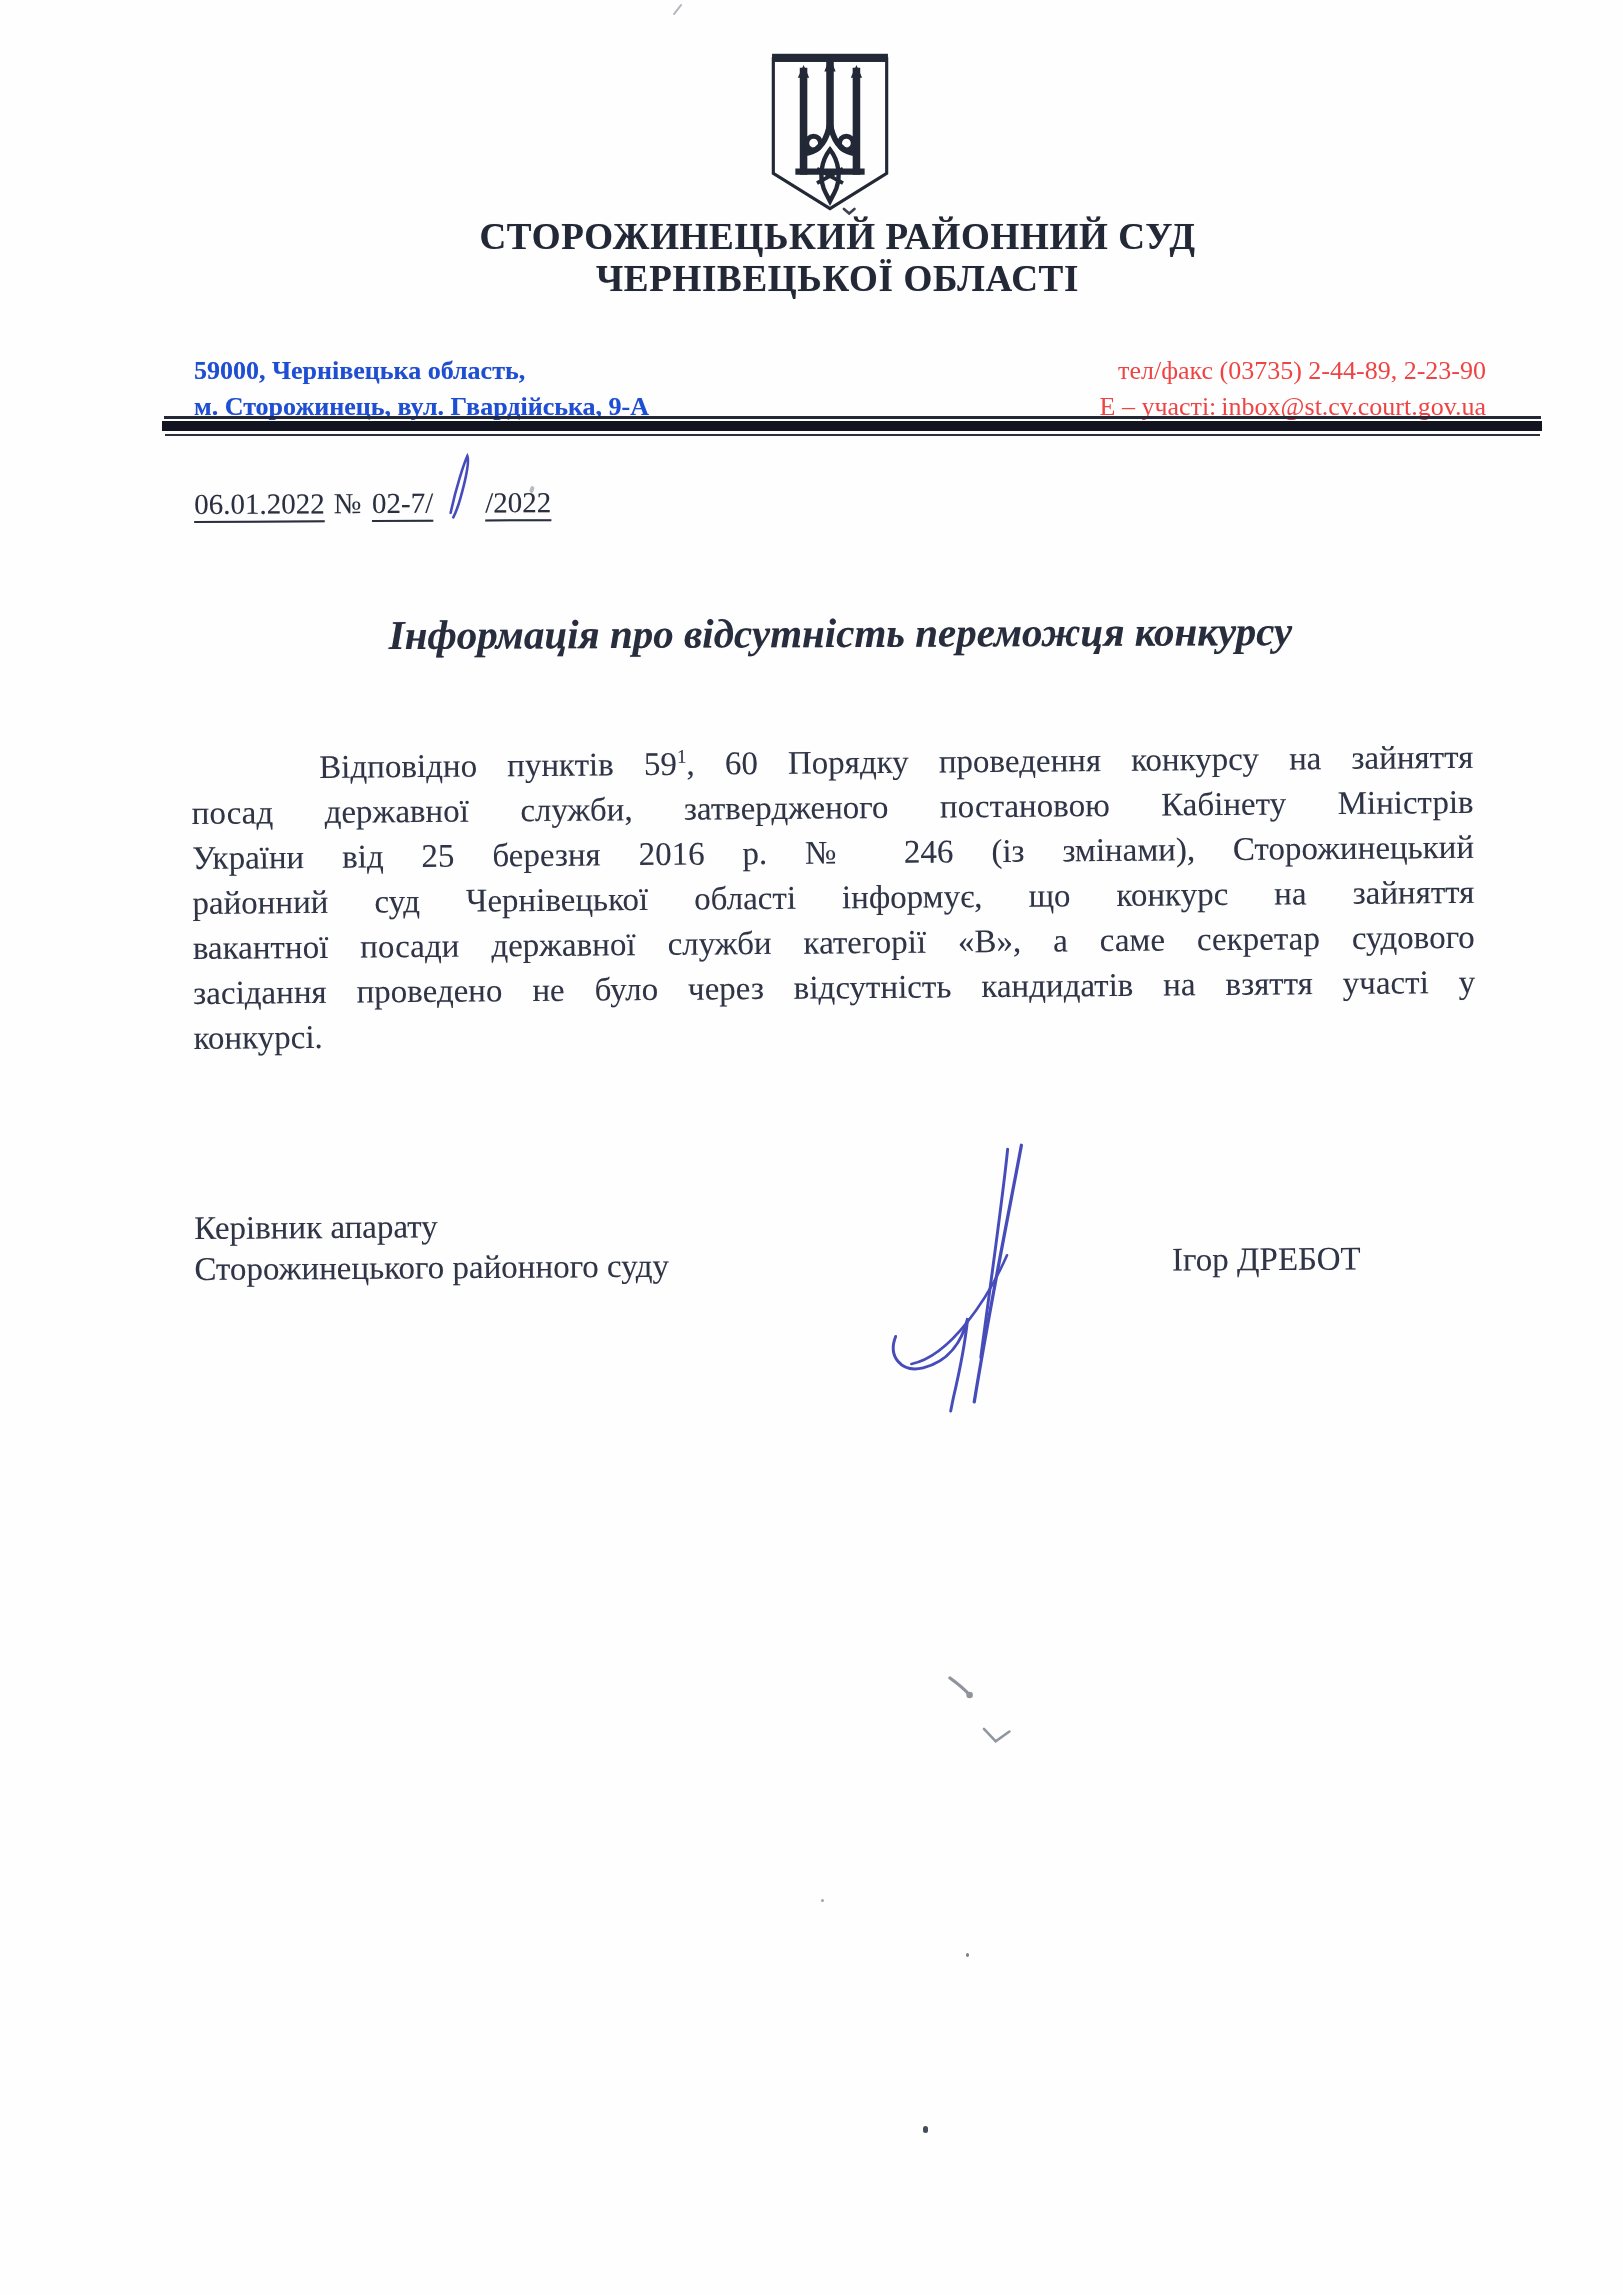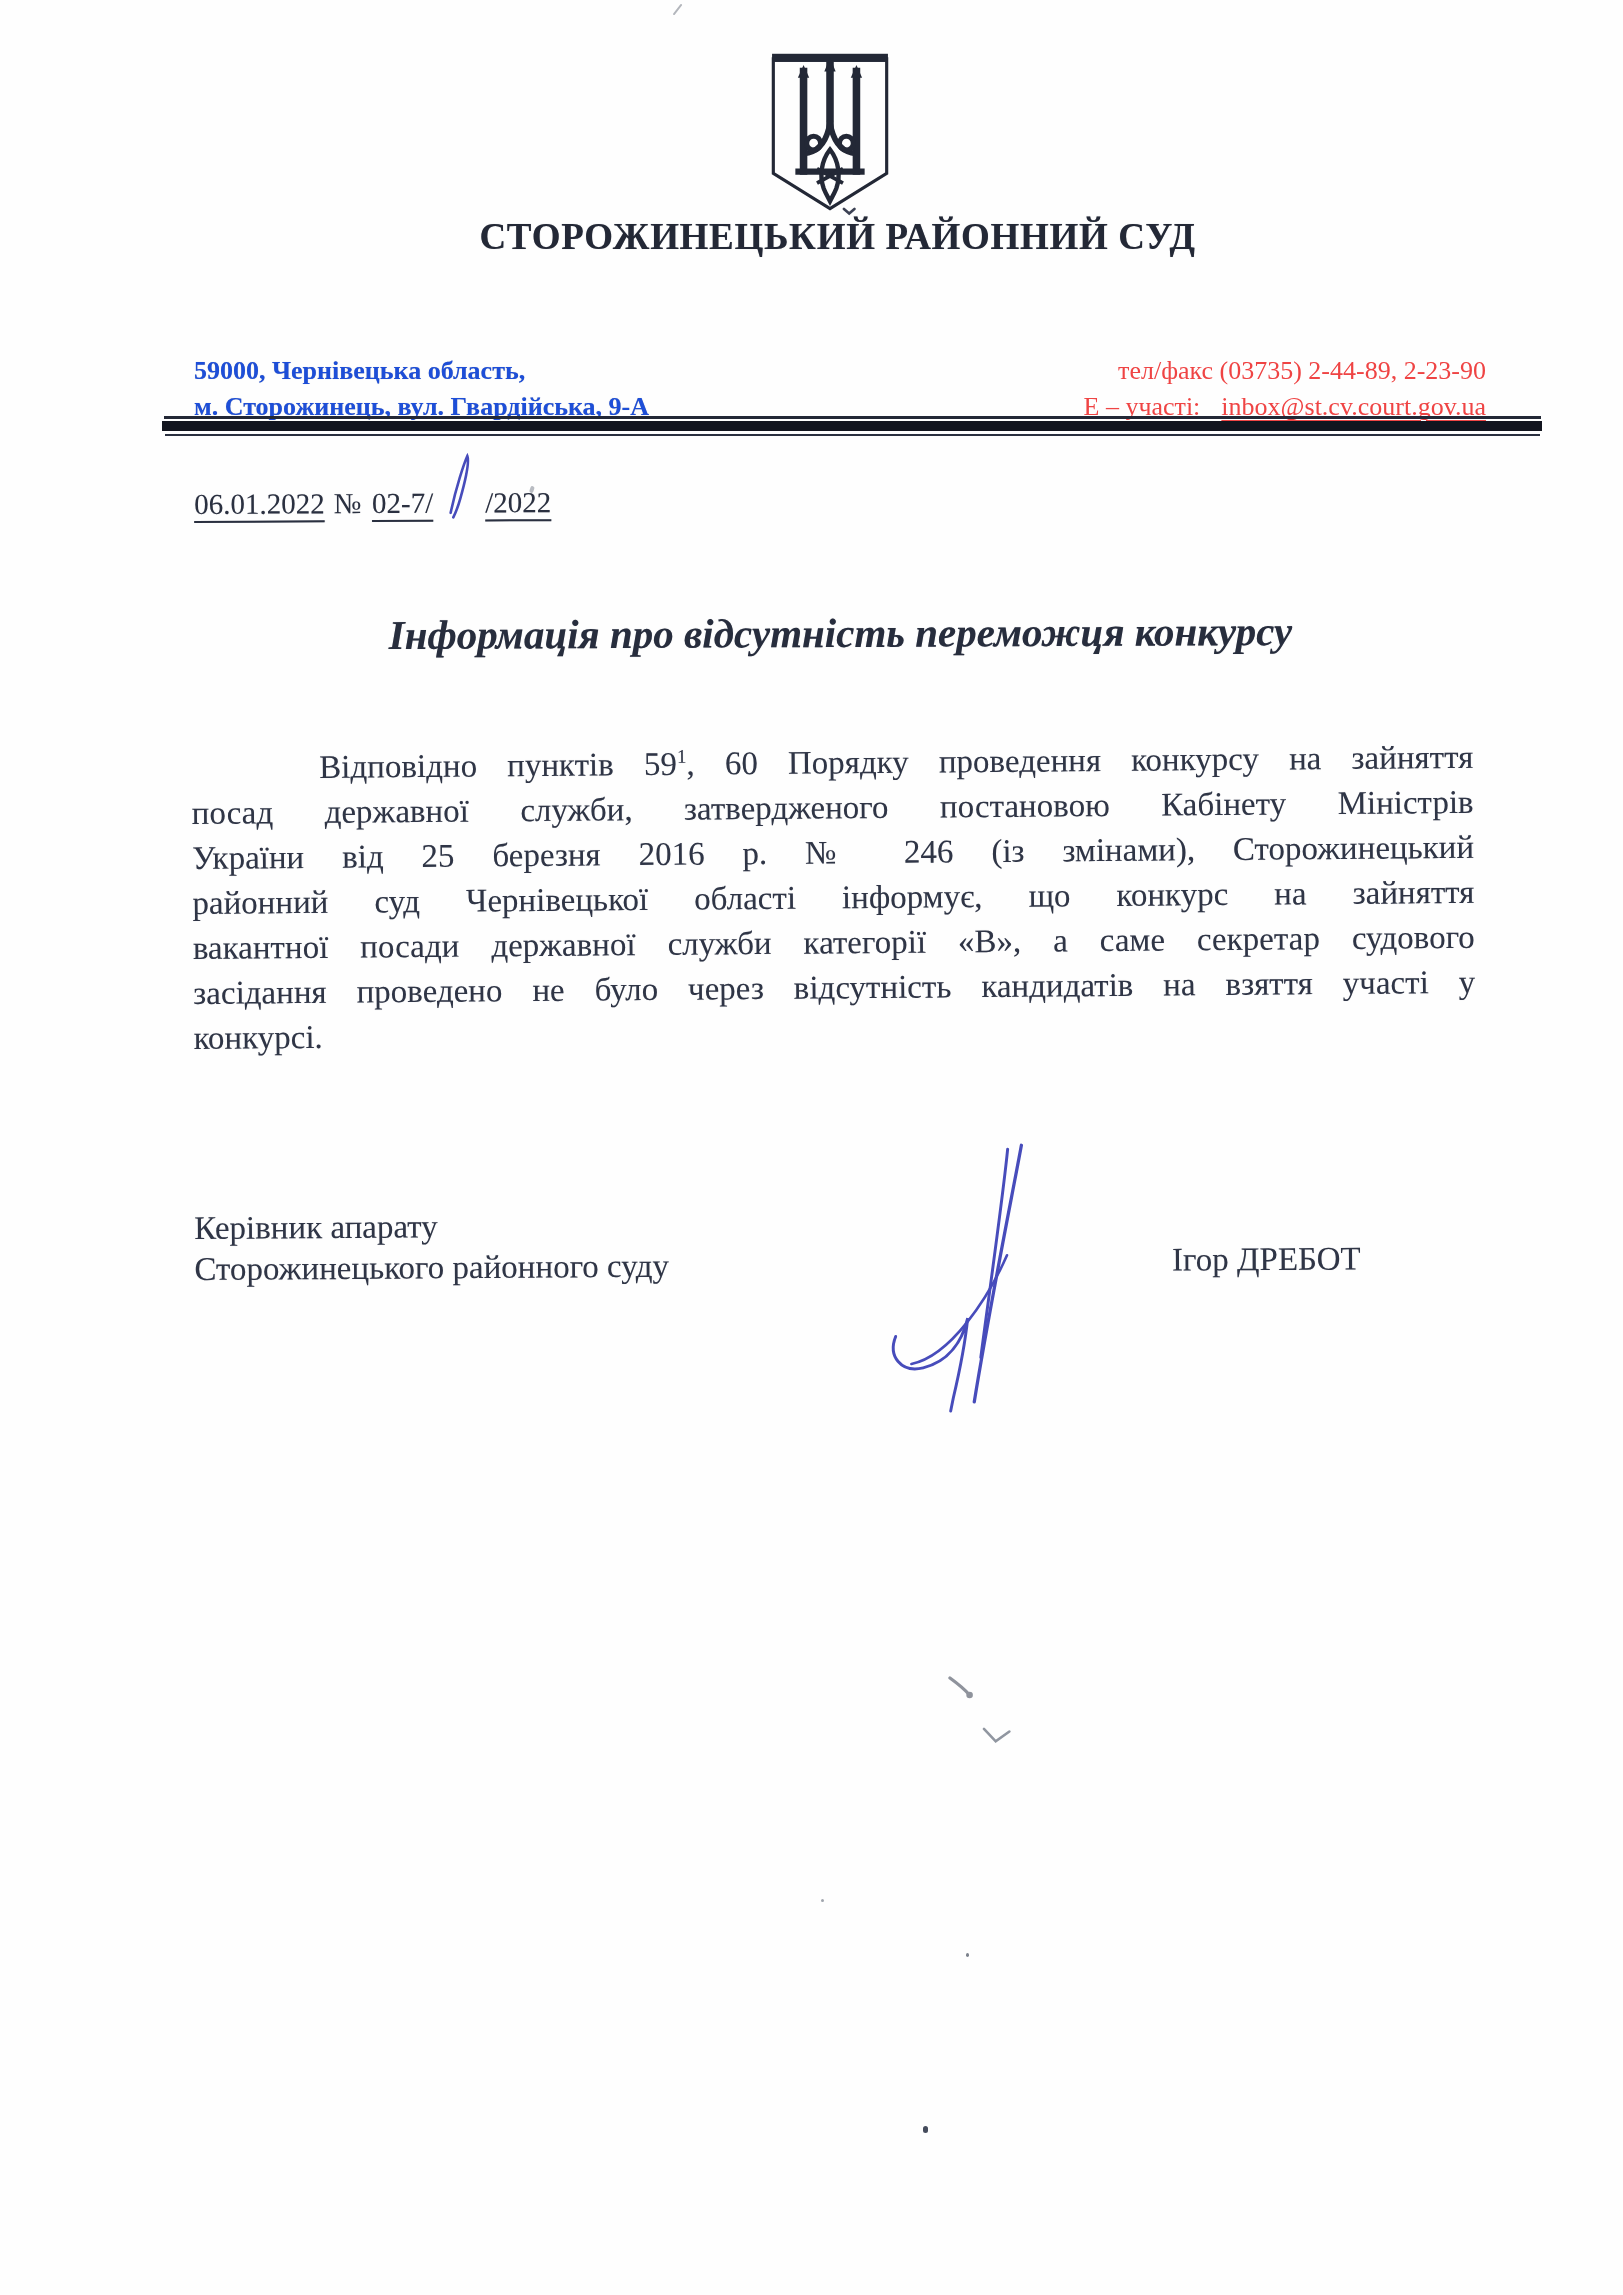--- a/index.html
+++ b/index.html
@@ -18,21 +18,21 @@
     color:#232836; text-shadow:0 0 0.7px rgba(35,40,54,.45);
   }
   .addr-left {
     left:194px; top:353px; font-size:26px; line-height:36px; font-weight:bold;
     color:#1d4ed8; text-shadow:0 0 0.7px rgba(38,44,59,.35);
   }
   .addr-right {
     left:903px; top:353px; width:583px; text-align:right;
     font-size:26px; line-height:36px; color:#ef4444;
   }
-  .email { text-decoration:underline; text-decoration-thickness:1.3px; text-underline-offset:4.6px; margin-left:21px; }
+  .email { text-decoration-thickness:1.3px; text-underline-offset:4.6px; margin-left:5px; }
 
   .rule-thin1 { left:164px; top:416px; width:1377px; height:2.6px; background:#232836; }
   .rule-thick { left:162px; top:421px; width:1380px; height:9.8px; background:#12151f; }
   .rule-thin2 { left:165px; top:434px; width:1375px; height:2px; background:#2a3040; }
 
   
   .refline {
     left:194px; top:486px; font-size:29px; line-height:37px;
     transform:rotate(-0.3deg); transform-origin:left top; color:#2a3040;
     text-shadow:0 0 0.7px rgba(42,48,64,.3);
@@ -96,20 +96,21 @@
         <path d="M82 190 L118 210" stroke-width="6"></path>
       </g>
       <polygon points="100,12 91,34 109,34" fill="#232836"></polygon>
       <polygon points="58,24 49,44 67,44" fill="#232836"></polygon>
       <polygon points="142,24 133,44 151,44" fill="#232836"></polygon>
     </svg>
   </div>
 
   <div class="abs court-name">
     <div>СТОРОЖИНЕЦЬКИЙ РАЙОННИЙ СУД</div>
+    <div>ЧЕРНІВЕЦЬКОЇ ОБЛАСТІ</div>
   </div>
 
   <div class="abs addr-left">
     <div>59000, Чернівецька область,</div>
     <div>м. Сторожинець, вул. Гвардійська, 9-А</div>
   </div>
 
   <div class="abs addr-right">
     <div>тел/факс (03735) 2-44-89, 2-23-90</div>
     <div><span>Е – участі:</span><span class="email">inbox@st.cv.court.gov.ua</span></div>

